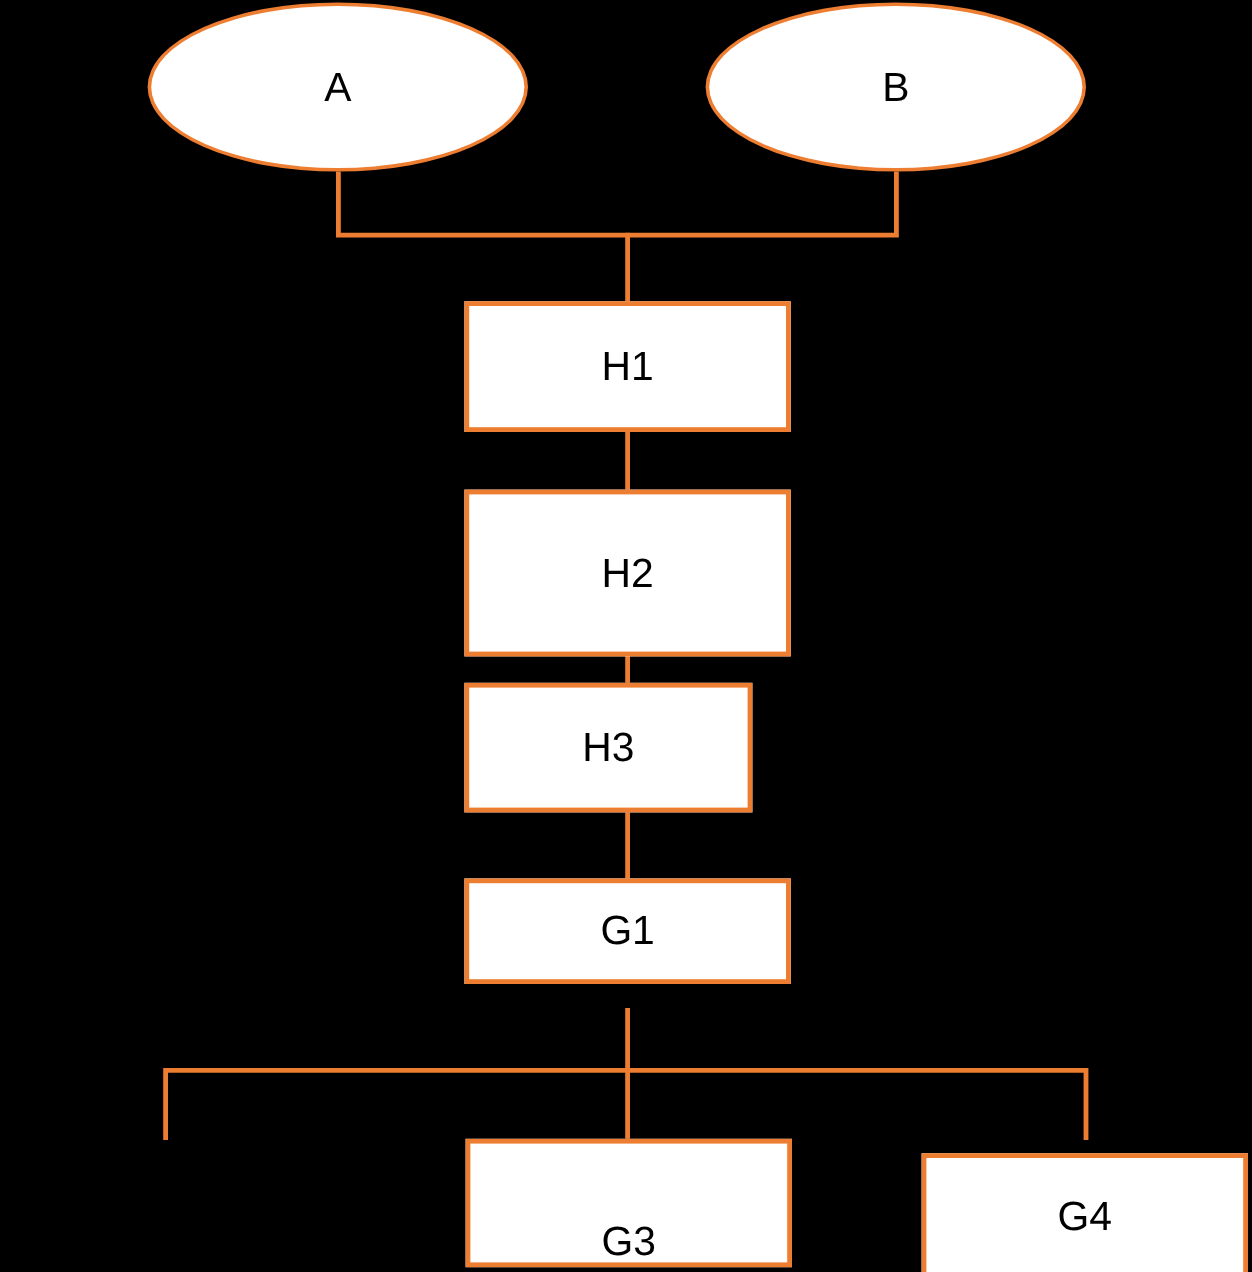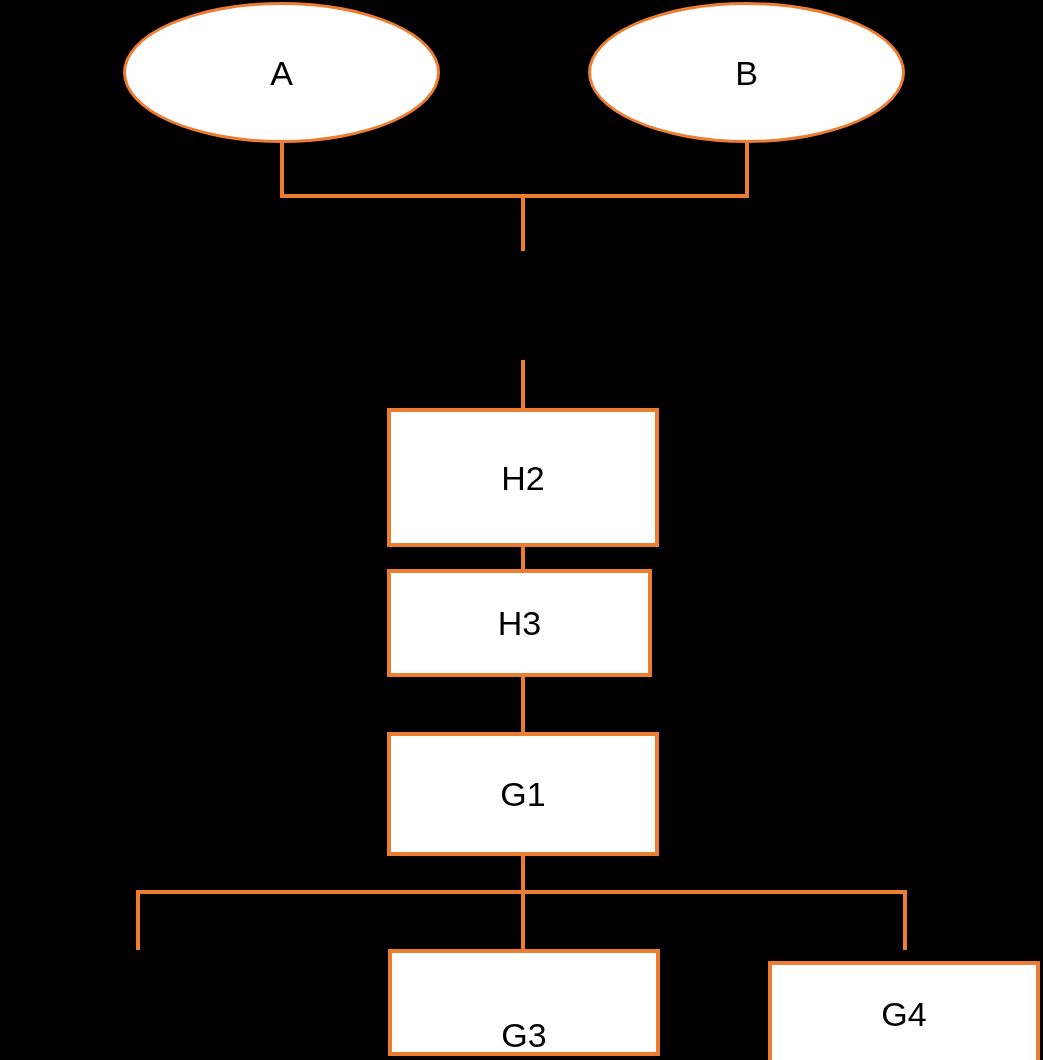--- a/index.html
+++ b/index.html
@@ -36,22 +36,22 @@
   }
   .node.ellipse {
     border-radius: 50%;
     border-width: 3px;
   }
   
   .n-a  { left: 123px; top:   2px; width: 317px; height: 141px; }
   .n-b  { left: 588px; top:   2px; width: 317px; height: 141px; }
   .n-h1 { left: 387px; top: 251px; width: 272px; height: 109px; }
   .n-h2 { left: 387px; top: 408px; width: 272px; height: 139px; }
-  .n-h3 { left: 387px; top: 569px; width: 265px; height: 108px; }
-  .n-g1 { left: 387px; top: 732px; width: 272px; height: 124px; }
+  .n-h3 { left: 387px; top: 569px; width: 240px; height: 108px; }
+  .n-g1 { left: 387px; top: 732px; width: 272px; height: 88px; }
   .n-g2 { left:   2px; top: 950px; width: 272px; height: 107px; }
   .n-g3 { left: 388px; top: 949px; width: 272px; height: 107px; align-items: flex-end; }
   .n-g4 { left: 768px; top: 961px; width: 272px; height: 106px; }
 </style>
 </head>
 <body>
 
 <div class="canvas">
 
   <svg class="wires" viewBox="0 0 1043 1060" xmlns="http://www.w3.org/2000/svg" fill="none" stroke="#ED7D31" stroke-width="4">
@@ -76,20 +76,23 @@
   </svg>
 
   <div class="node ellipse n-a">
     <span>A</span>
   </div>
 
   <div class="node ellipse n-b">
     <span>B</span>
   </div>
 
+  <div class="node n-h1">
+    <span>H1</span>
+  </div>
 
   <div class="node n-h2">
     <span>H2</span>
   </div>
 
   <div class="node n-h3">
     <span>H3</span>
   </div>
 
   <div class="node n-g1">

